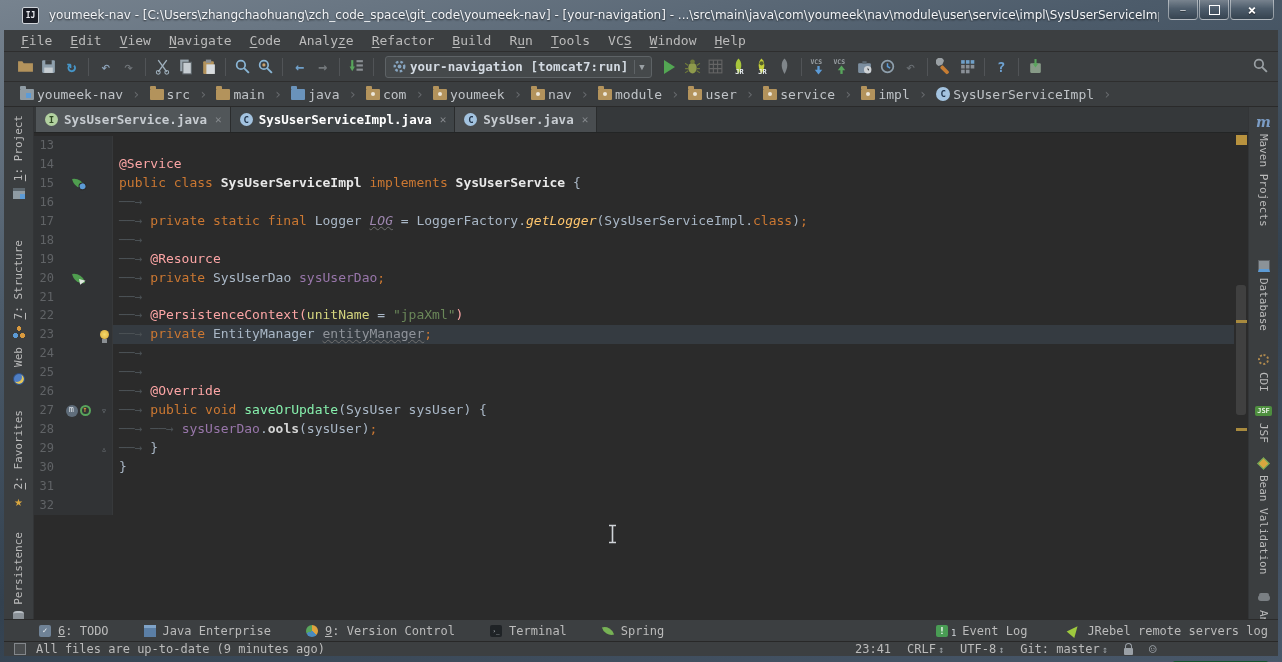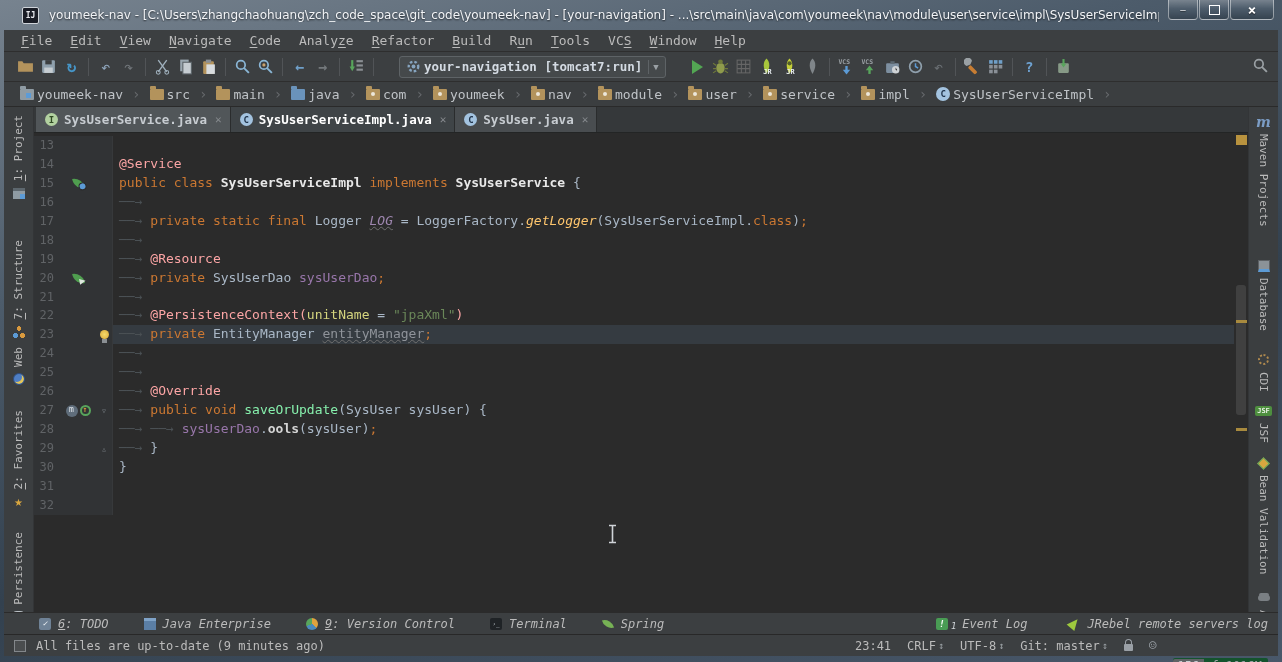--- a/index.html
+++ b/index.html
@@ -31,21 +31,21 @@
   
   .menubar { height:22px; background:#3c3f41; border-bottom:1px solid #2e2e2e; display:flex; align-items:center; padding-left:8px; }
   .menu-item { color:#bbbbbb; font-size:13px; padding:0 9px; height:100%; display:flex; align-items:center; }
   .menu-item u { text-underline-offset:2px; }
 
   
   .toolbar { height:30px; background:#3c3f41; border-bottom:1px solid #2e2e2e; display:flex; align-items:center; padding:0 6px 0 10px; }
   .tb-sep { width:1px; height:18px; background:#515457; margin:0 5px; }
   .ic { width:23px; height:22px; display:inline-flex; align-items:center; justify-content:center; font-size:14px; flex:none; }
   .tb-right { margin-left:auto; }
-  .runconfig { height:22px; display:flex; align-items:center; background:#45494b; border:1px solid #5e6366; border-radius:3px; margin:0 20px; padding:0 2px 0 4px; }
+  .runconfig { height:22px; display:flex; align-items:center; background:#45494b; border:1px solid #5e6366; border-radius:3px; margin:0 6px; padding:0 2px 0 4px; }
   .runconfig .ic { width:18px; }
   .rc-label { color:#d3dae2; font-size:12.5px; font-weight:bold; padding:0 6px 0 2px; white-space:nowrap; }
   .rc-arrow { color:#9aa0a4; font-size:9px; border-left:1px solid #5e6366; padding:2px 4px; }
   .tri-green { width:0; height:0; border-left:11px solid #53a653; border-top:7px solid transparent; border-bottom:7px solid transparent; }
 
   
   .crumbs { height:25px; background:#3b3e40; border-bottom:1px solid #2a2a2a; display:flex; align-items:center; padding-left:14px; }
   .crumb { display:flex; align-items:center; gap:3px; color:#bfc3c7; font-size:13px; padding:0 2px; }
   .crumb-sep { color:#66696c; font-size:14px; padding:0 7px; }
   .fold-ic { position:relative; width:14px; height:11px; border-radius:1px; background:#b3935c; flex:none; }
@@ -107,26 +107,26 @@
   .fold-open::before { content:"▿"; color:#6a7075; font-size:10px; }
   .fold-close::before { content:"▵"; color:#6a7075; font-size:10px; }
 
   .scrollcol { position:absolute; right:0; top:0; bottom:0; width:14px; }
   .stripe-mark-top { position:absolute; right:1px; top:2px; width:11px; height:10px; background:#b8923e; }
   .sb-thumb { position:absolute; right:2px; top:152px; height:130px; width:10px; background:rgba(255,255,255,.10); border-radius:3px; }
   .tick { position:absolute; right:1px; width:11px; height:3px; background:#a88a3e; }
 
   
   .bottombar { height:22px; background:#3c3f41; border-top:1px solid #2b2b2b; display:flex; align-items:center; padding:0 10px 0 34px; font-size:12px; color:#bbbbbb; }
-  .bb-item { display:flex; align-items:center; gap:6px; margin-right:34px; white-space:nowrap;font-style:italic; }
+  .bb-item { display:flex; align-items:center; gap:6px; margin-right:34px; white-space:nowrap; }
   .bb-right { margin-left:auto; display:flex; }
   .bb-right .bb-item { margin-right:0; margin-left:40px; }
   .badge { font-size:9px; color:#cfd4d8; margin-left:-4px; align-self:flex-end; }
 
-  .statusbar { height:22px; background:#3c3f41; border-top:1px solid #282828; display:flex; align-items:center; padding:0 10px; font-size:12px; color:#bbbbbb; }
+  .statusbar { height:15px; background:#3c3f41; border-top:1px solid #282828; display:flex; align-items:center; padding:0 10px; font-size:12px; color:#bbbbbb; }
   .sb-left { display:flex; align-items:center; gap:10px; }
   .sb-right { margin-left:auto; display:flex; align-items:center; gap:16px;text-align:center; }
   .sb-item { display:flex; align-items:center; gap:2px; white-space:nowrap; }
   .updown { font-size:10px; color:#9aa0a4; }
   .mem { background:#14532d; border-radius:2px; padding:1px 6px 1px 0; color:#9fa5a9; display:flex; font-size:12px;margin-top:40px; }
   .mem .used { background:#5f6365; padding:0 5px; border-radius:2px 0 0 2px; color:#c9ced2; }
   .tw-toggle { width:12px; height:12px; border:1px solid #83878b; background:#4a4d4f; }
 
   
   .sh-leaf { width:10px; height:10px; background:#77b255; border-radius:0 100% 0 100%; transform:rotate(-15deg); }

